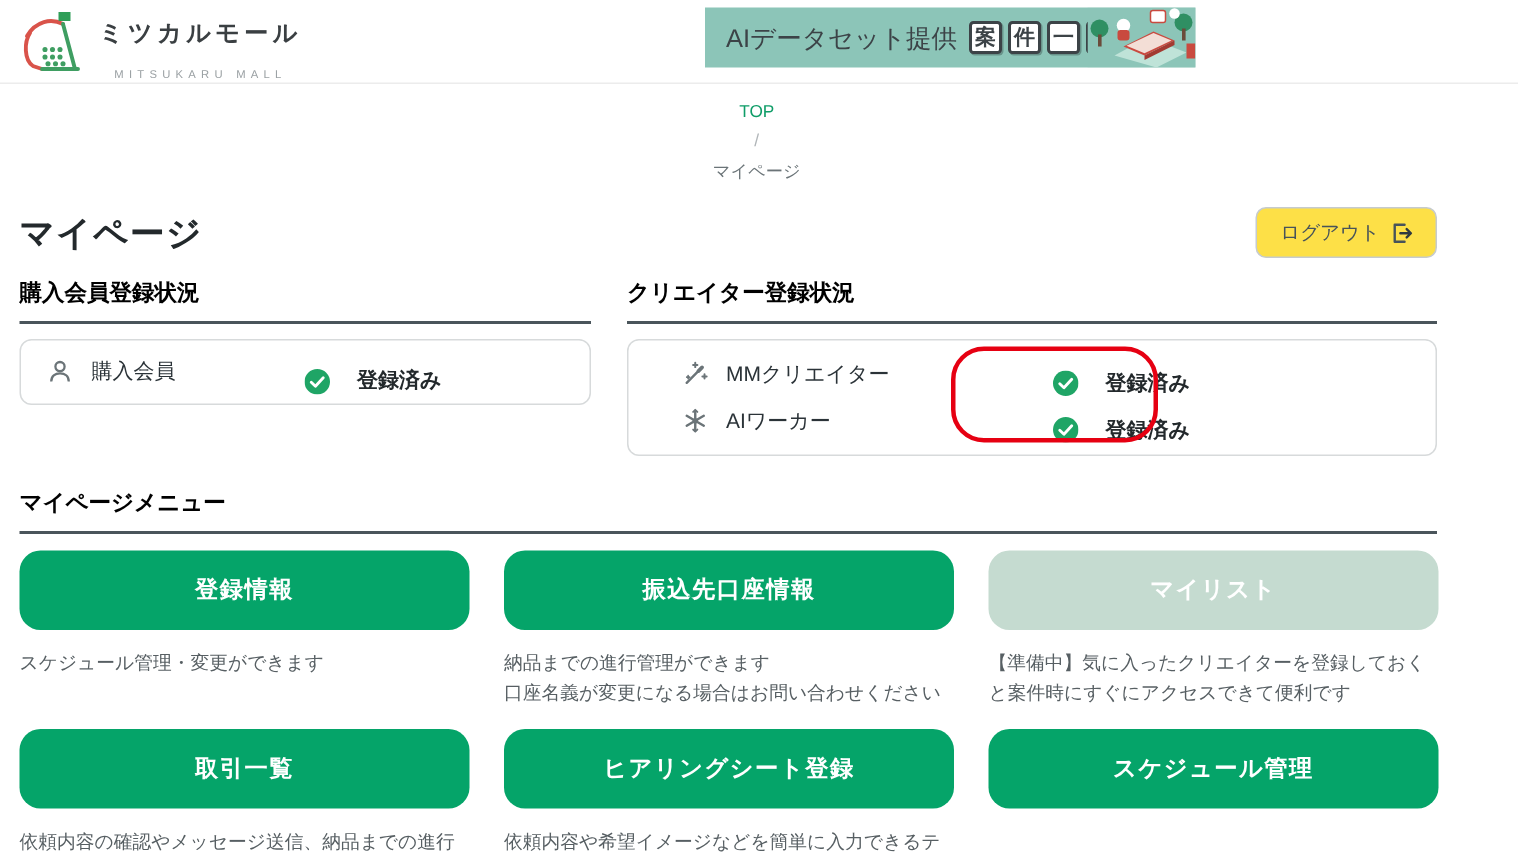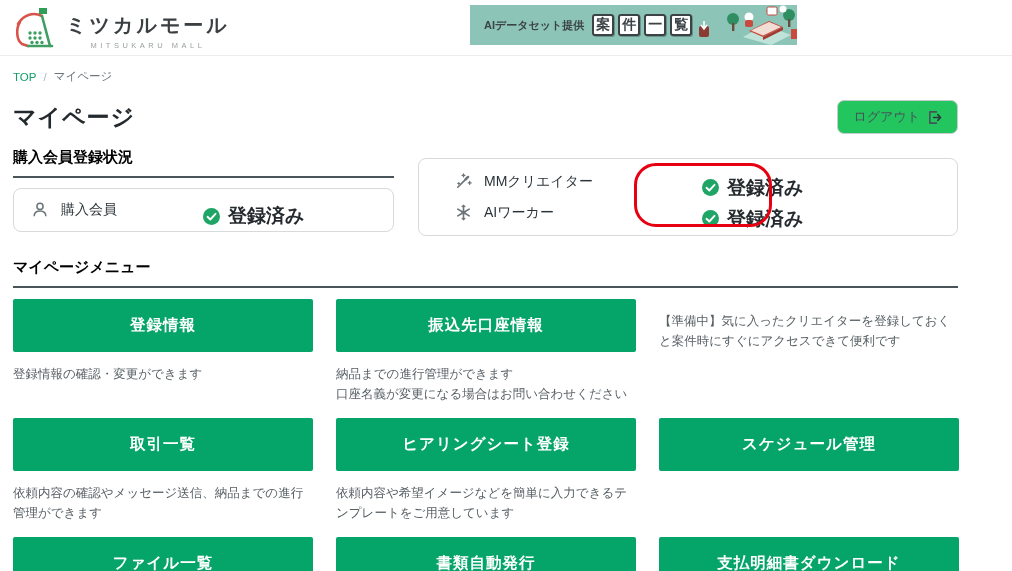--- a/index.html
+++ b/index.html
@@ -4,64 +4,64 @@
 <style>
   * { margin:0; padding:0; box-sizing:border-box; }
   html,body { width:1012px; height:571px; overflow:hidden; background:#fff;
     font-family:"Liberation Sans","DejaVu Sans",sans-serif; color:#222; }
   .page { position:relative; width:1012px; height:571px; overflow:hidden; }
 
   
   .header { position:relative; height:56px; border-bottom:1px solid #ececec; background:#fff; }
   .logo { position:absolute; left:14px; top:6px; display:flex; align-items:flex-start; gap:8px; cursor:pointer; }
   .logo-txt { display:flex; flex-direction:column; align-items:center; margin-top:6px; }
-  .logo-title { font-size:20px; font-weight:bold; color:#3a3f42; letter-spacing:3px;text-align:center; }
-  .logo-sub { font-size:7.5px; color:#9aa0a3; letter-spacing:3.5px; margin-top:2px; }
+  .logo-title { font-size:16px; font-weight:bold; color:#3a3f42; letter-spacing:3px;text-align:center; }
+  .logo-sub { font-size:7.5px; color:#9aa0a3; letter-spacing:3.5px; margin-top:12px; }
   .banner { position:absolute; left:470px; top:5px; width:327px; height:40px; background:#8cc5b8;
     display:flex; align-items:center; padding-left:14px; cursor:pointer; overflow:hidden; }
-  .banner-label { font-size:11px; font-weight:bold; color:#3c4347; margin-right:8px; white-space:nowrap; }
+  .banner-label { font-size:17px; font-weight:normal; color:#3c4347; margin-right:8px; white-space:nowrap; }
   .banner-boxes { display:flex; gap:4px; }
   .banner-box { width:22px; height:22px; background:#fff; border:2px solid #3c4347; border-radius:3px;
     display:flex; align-items:center; justify-content:center; font-size:14px; font-weight:bold; color:#3c4347;
     box-shadow:1px 1px 0 rgba(0,0,0,.25); }
   .banner-hand { margin-left:5px; display:flex; align-items:flex-end; height:26px; }
   .banner-art { position:absolute; right:0; top:0; height:40px; }
 
   
-  .breadcrumb { margin:13px 16px 0 13px; font-size:11.5px; display:flex; gap:7px; align-items:center; }
+  .breadcrumb { margin:13px 16px 0 13px; font-size:11.5px; display:flex; gap:7px; align-items:center;flex-direction:column; }
   .crumb-link { color:#0f9d68; cursor:pointer; }
   .crumb-sep { color:#b0b5b8; }
   .crumb-cur { color:#6b7478; }
   .title-row { display:flex; justify-content:space-between; align-items:center; margin:16px 54px 0 13px; }
   .page-title { font-size:23px; font-weight:bold; color:#23292c; letter-spacing:1px; }
-  .logout-btn { display:flex; align-items:center; gap:7px; background:#22c55e; border:1px solid #c6cbce;
+  .logout-btn { display:flex; align-items:center; gap:7px; background:#fde047; border:1px solid #c6cbce;
     border-radius:7px; padding:7px 15px; font-size:13px; color:#47535a; cursor:pointer; }
 
   
   .status-row { display:flex; gap:24px; margin:14px 54px 0 13px; }
   .sec-left { width:381px; }
   .sec-right { flex:1; }
   .sec-heading { font-size:15px; font-weight:bold; color:#000000; padding-bottom:9px;
     border-bottom:2px solid #4a555b; }
   .card { border:1px solid #d7dadb; border-radius:8px; background:#fff; margin-top:10px; }
   .purchase-card { height:44px; display:flex; align-items:center; padding:0 15px; }
   .creator-card { position:relative; padding:7px 33px; }
   .member-row { display:flex; align-items:center; height:31px; }
   .row-icon { width:22px; display:flex; justify-content:center; }
   .member-label { font-size:14px; color:#2b3338; margin-left:10px; }
   .purchase-card .member-label { width:142px; }
   .creator-card .member-label { width:218px; }
-  .badge { display:flex; align-items:center; gap:8px; font-size:19px; color:#23292c; font-weight:bold;margin-top:12px; }
+  .badge { display:flex; align-items:center; gap:18px; font-size:14px; color:#23292c; font-weight:bold;margin-top:12px; }
   .annotation { position:absolute; left:215px; top:4px; width:138px; height:64px;
     border:3px solid #e60012; border-radius:22px; pointer-events:none; }
 
   
   .menu-section { margin:22px 54px 0 13px; }
   .menu-grid { display:grid; grid-template-columns:repeat(3,300px); column-gap:23px; row-gap:14px; margin-top:11px; }
-  .menu-btn { height:53px; border-radius:2px; background:#05a469; color:#fff; font-size:15.5px; font-weight:bold;
+  .menu-btn { height:53px; border-radius:14px; background:#05a469; color:#fff; font-size:15.5px; font-weight:bold;
     display:flex; align-items:center; justify-content:center; cursor:pointer; border:none; width:100%;
     letter-spacing:1px; }
   .menu-btn.disabled { background:#c5dbd0; cursor:default; }
   .menu-desc { margin-top:12px; font-size:12.5px; line-height:20px; color:#575f63; white-space:pre-line; min-height:40px; }
 
   svg { display:block; }
 </style>
 </head>
 <body>
 
@@ -166,20 +166,21 @@
               <circle cx="8.5" cy="8.5" r="8.5" fill="#1fa566"></circle>
               <path d="M4.5 8.8 L7.3 11.5 L12.5 5.8" stroke="#fff" stroke-width="1.9" fill="none" stroke-linecap="round" stroke-linejoin="round"></path>
             </svg>
           </span>
           <span>登録済み</span>
         </span>
       </div>
     </div>
 
     <div class="sec-right">
+      <h2 class="sec-heading">クリエイター登録状況</h2>
       <div class="card creator-card">
         <div class="member-row">
           <span class="row-icon">
             <svg width="19" height="19" viewBox="0 0 20 20" fill="none" stroke="#6b7478" stroke-width="1.7" stroke-linecap="round">
               <path d="M4 16 L13 7"></path>
               <path d="M12.2 7.8 L14.8 5.2" stroke-width="2.6"></path>
               <path d="M10 2 V5 M8.5 3.5 H11.5" stroke-width="1.4"></path>
               <path d="M16.5 10 V13 M15 11.5 H18" stroke-width="1.4"></path>
               <path d="M5 11 V13 M4 12 H6" stroke-width="1.2"></path>
             </svg>
@@ -218,28 +219,29 @@
       </div>
     </div>
   </div>
 
   <div class="menu-section">
     <h2 class="sec-heading">マイページメニュー</h2>
     <div class="menu-grid">
 
       <div>
         <button class="menu-btn">登録情報</button>
-        <div class="menu-desc">登録情報の確認・変更ができます</div>
+        <div class="menu-desc">スケジュール管理・変更ができます</div>
       </div>
       <div>
         <button class="menu-btn">振込先口座情報</button>
         <div class="menu-desc">納品までの進行管理ができます
 口座名義が変更になる場合はお問い合わせください</div>
       </div>
       <div>
+        <button class="menu-btn disabled">マイリスト</button>
         <div class="menu-desc">【準備中】気に入ったクリエイターを登録しておくと案件時にすぐにアクセスできて便利です</div>
       </div>
 
       <div>
         <button class="menu-btn">取引一覧</button>
         <div class="menu-desc">依頼内容の確認やメッセージ送信、納品までの進行管理ができます</div>
       </div>
       <div>
         <button class="menu-btn">ヒアリングシート登録</button>
         <div class="menu-desc">依頼内容や希望イメージなどを簡単に入力できるテンプレートをご用意しています</div>

